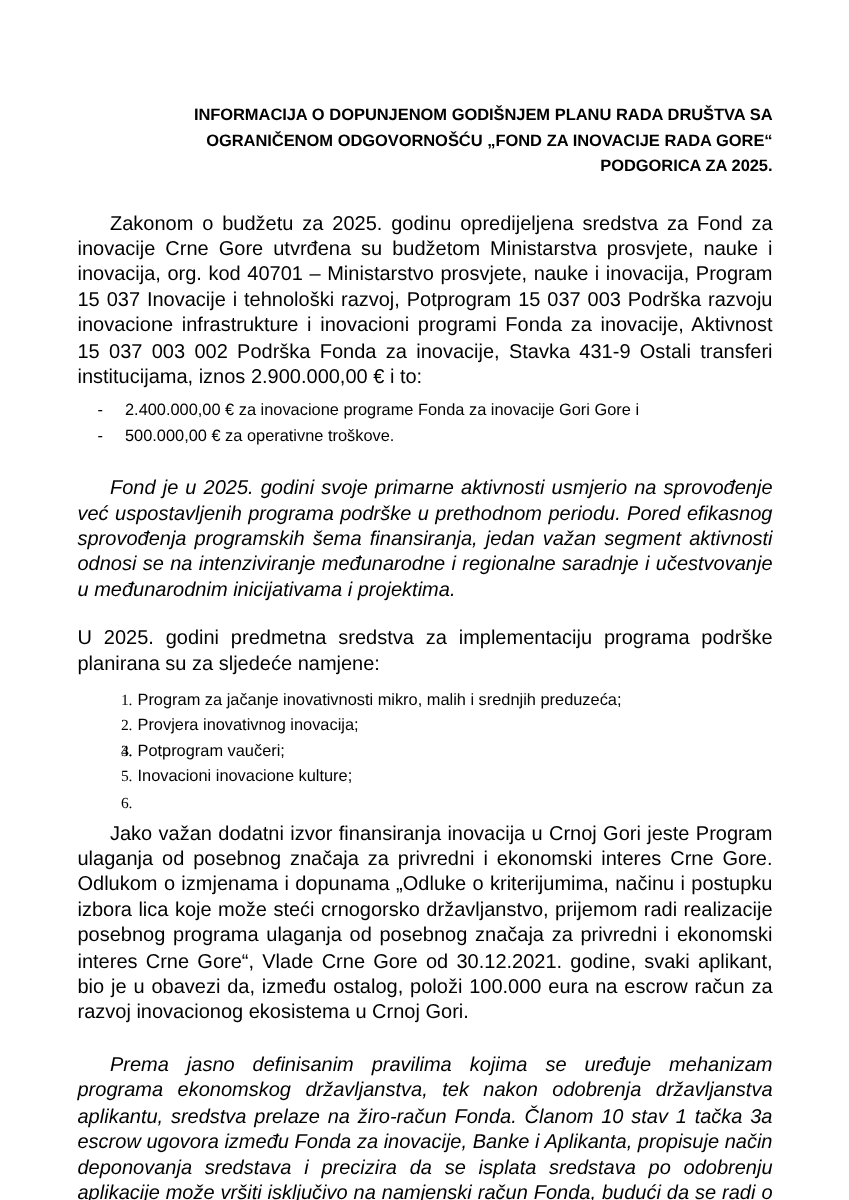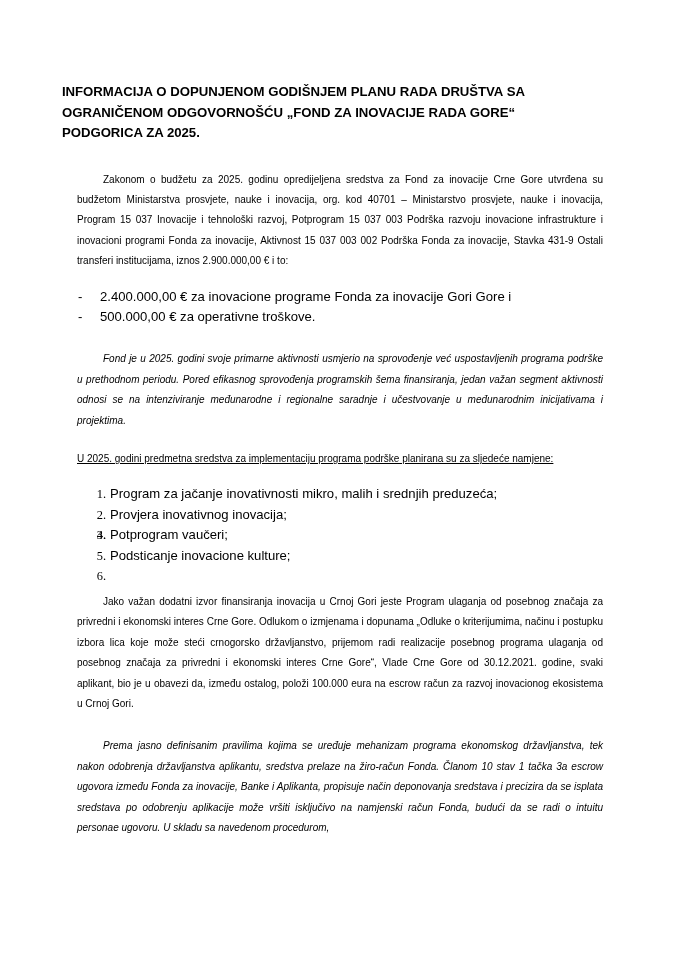--- a/index.html
+++ b/index.html
@@ -31,40 +31,40 @@
     width: 556px;
   }
 
   
   .doc-title {
     margin: 0;
     padding-top: 82px;
     font-size: 13.2px;
     font-weight: bold;
     line-height: 20.5px;
-    text-align: left;
+    text-align: right;
     letter-spacing: -0.05px;
     word-spacing: 0.2px;
   }
   .doc-title .tline {
     display: block;
   }
 
   
   .para {
-    margin: 15px;
-    font-size: 10px;
+    margin: 0;
+    font-size: 16px;
     line-height: 20.4px;
     text-align: justify;
     text-justify: inter-word;
     hyphens: none;
   }
   .para.indent { text-indent: 26px; }
   .p-gap-lg  { margin-top: 22px; font-style: italic; }
-  .p-gap-md  { margin-top: 18px; text-decoration: underline; }
+  .p-gap-md  { margin-top: 18px; }
   .p-gap-xl  { margin-top: 26px; }
 
   
   .dash-list {
     margin: 6px 0 0 0;
     padding: 0;
     list-style: none;
   }
   .dash-list li {
     position: relative;
@@ -142,21 +142,21 @@
       </li>
       <li>
         <span class="marker">3.</span>
       </li>
       <li>
         <span class="marker">4.</span>
         <span>Potprogram vaučeri;</span>
       </li>
       <li>
         <span class="marker">5.</span>
-        <span>Podsticanje inovacione kulture;</span>
+        <span>Inovacioni inovacione kulture;</span>
       </li>
       <li>
         <span class="marker">6.</span>
       </li>
     </ol>
 
     <p class="para indent p-gap-xl">Jako važan dodatni izvor finansiranja inovacija u Crnoj Gori jeste Program ulaganja od posebnog značaja za privredni i ekonomski interes Crne Gore. Odlukom o izmjenama i dopunama „Odluke o kriterijumima, načinu i postupku izbora lica koje može steći crnogorsko državljanstvo, prijemom radi realizacije posebnog programa ulaganja od posebnog značaja za privredni i ekonomski interes Crne Gore“, Vlade Crne Gore od 30.12.2021. godine, svaki aplikant, bio je u obavezi da, između ostalog, položi 100.000 eura na escrow račun za razvoj inovacionog ekosistema u Crnoj Gori.</p>
 
     <p class="para indent p-gap-lg">Prema jasno definisanim pravilima kojima se uređuje mehanizam programa ekonomskog državljanstva, tek nakon odobrenja državljanstva aplikantu, sredstva prelaze na žiro-račun Fonda. Članom 10 stav 1 tačka 3a escrow ugovora između Fonda za inovacije, Banke i Aplikanta, propisuje način deponovanja sredstava i precizira da se isplata sredstava po odobrenju aplikacije može vršiti isključivo na namjenski račun Fonda, budući da se radi o intuitu personae ugovoru. U skladu sa navedenom procedurom,</p>
 

